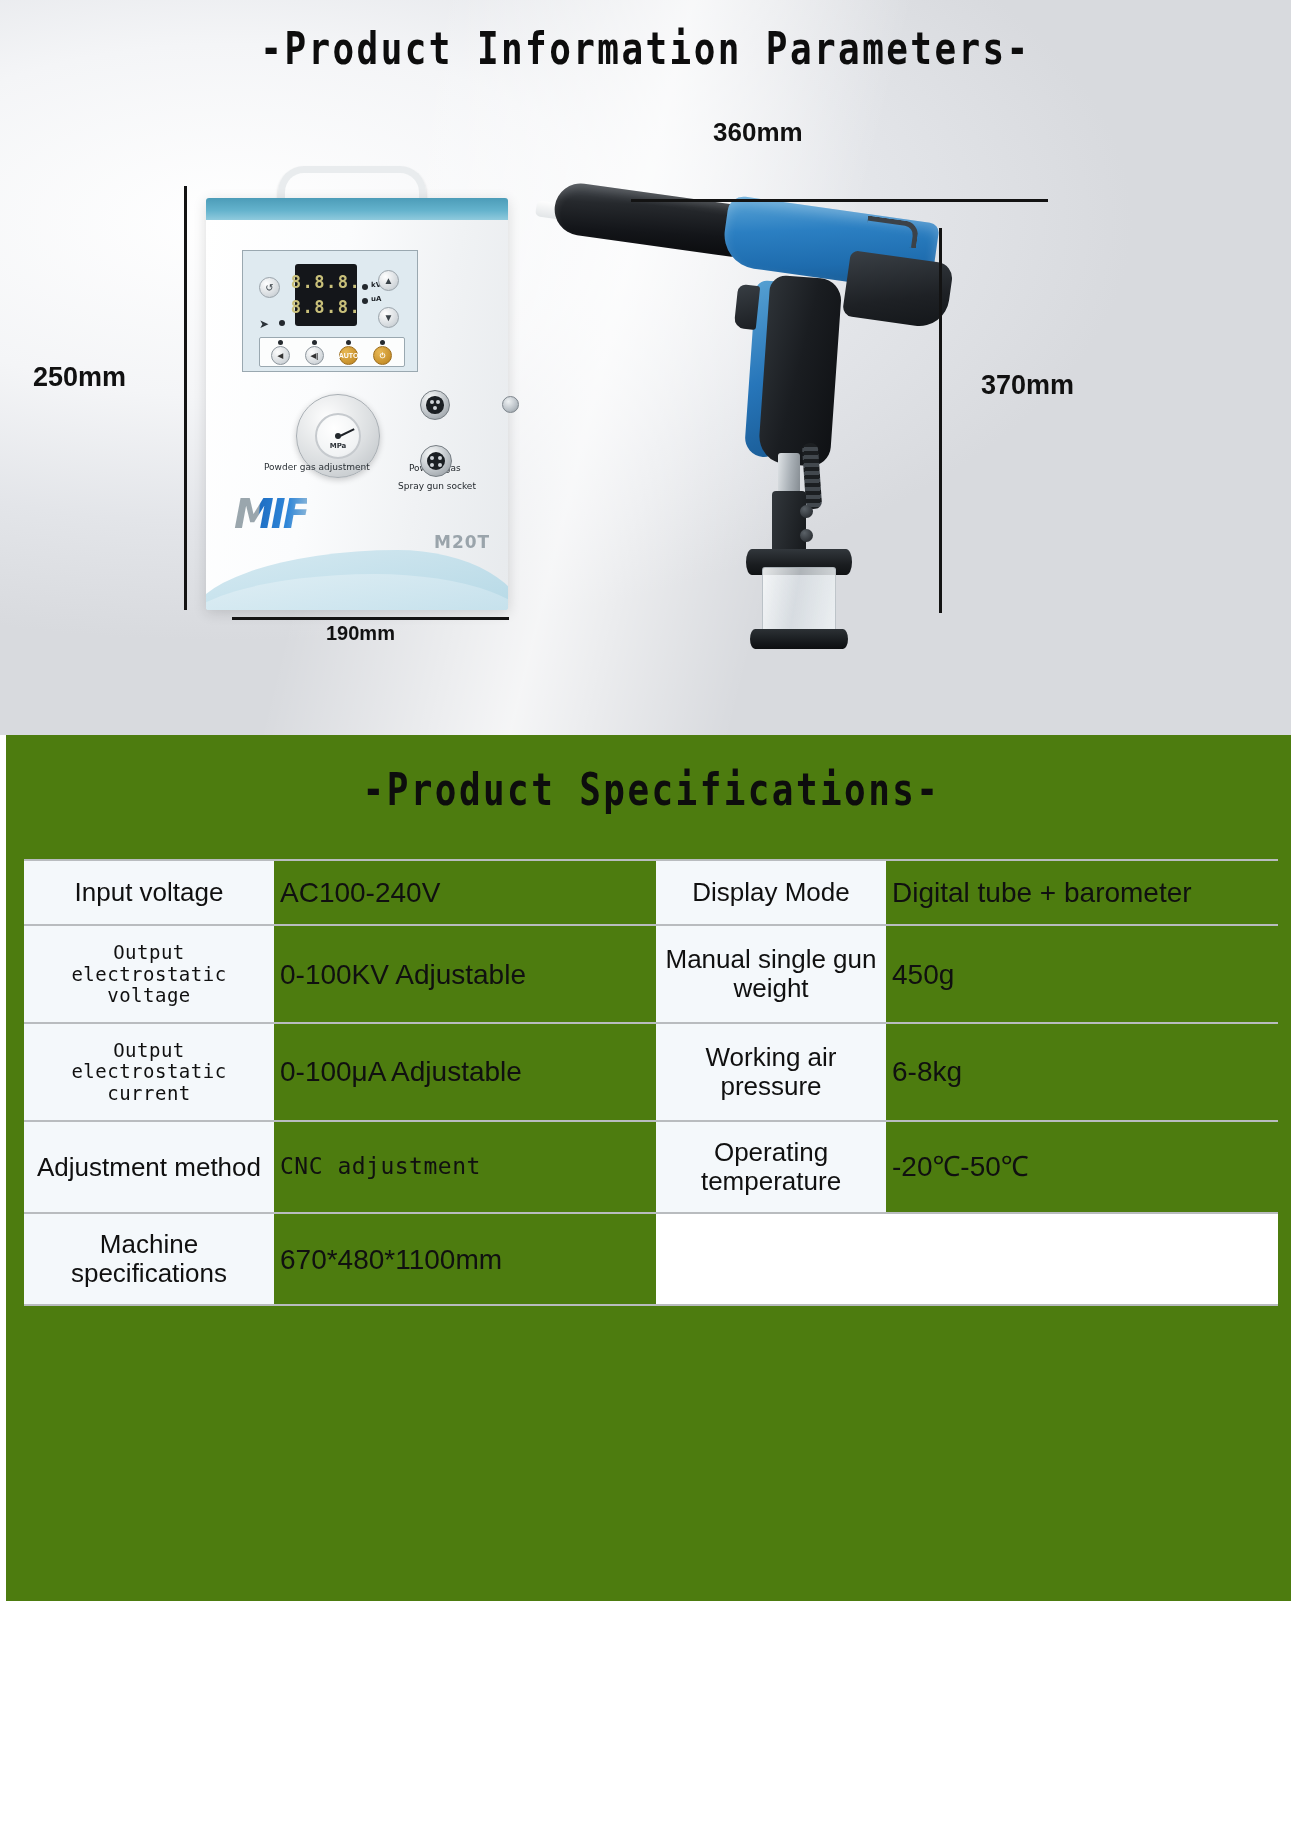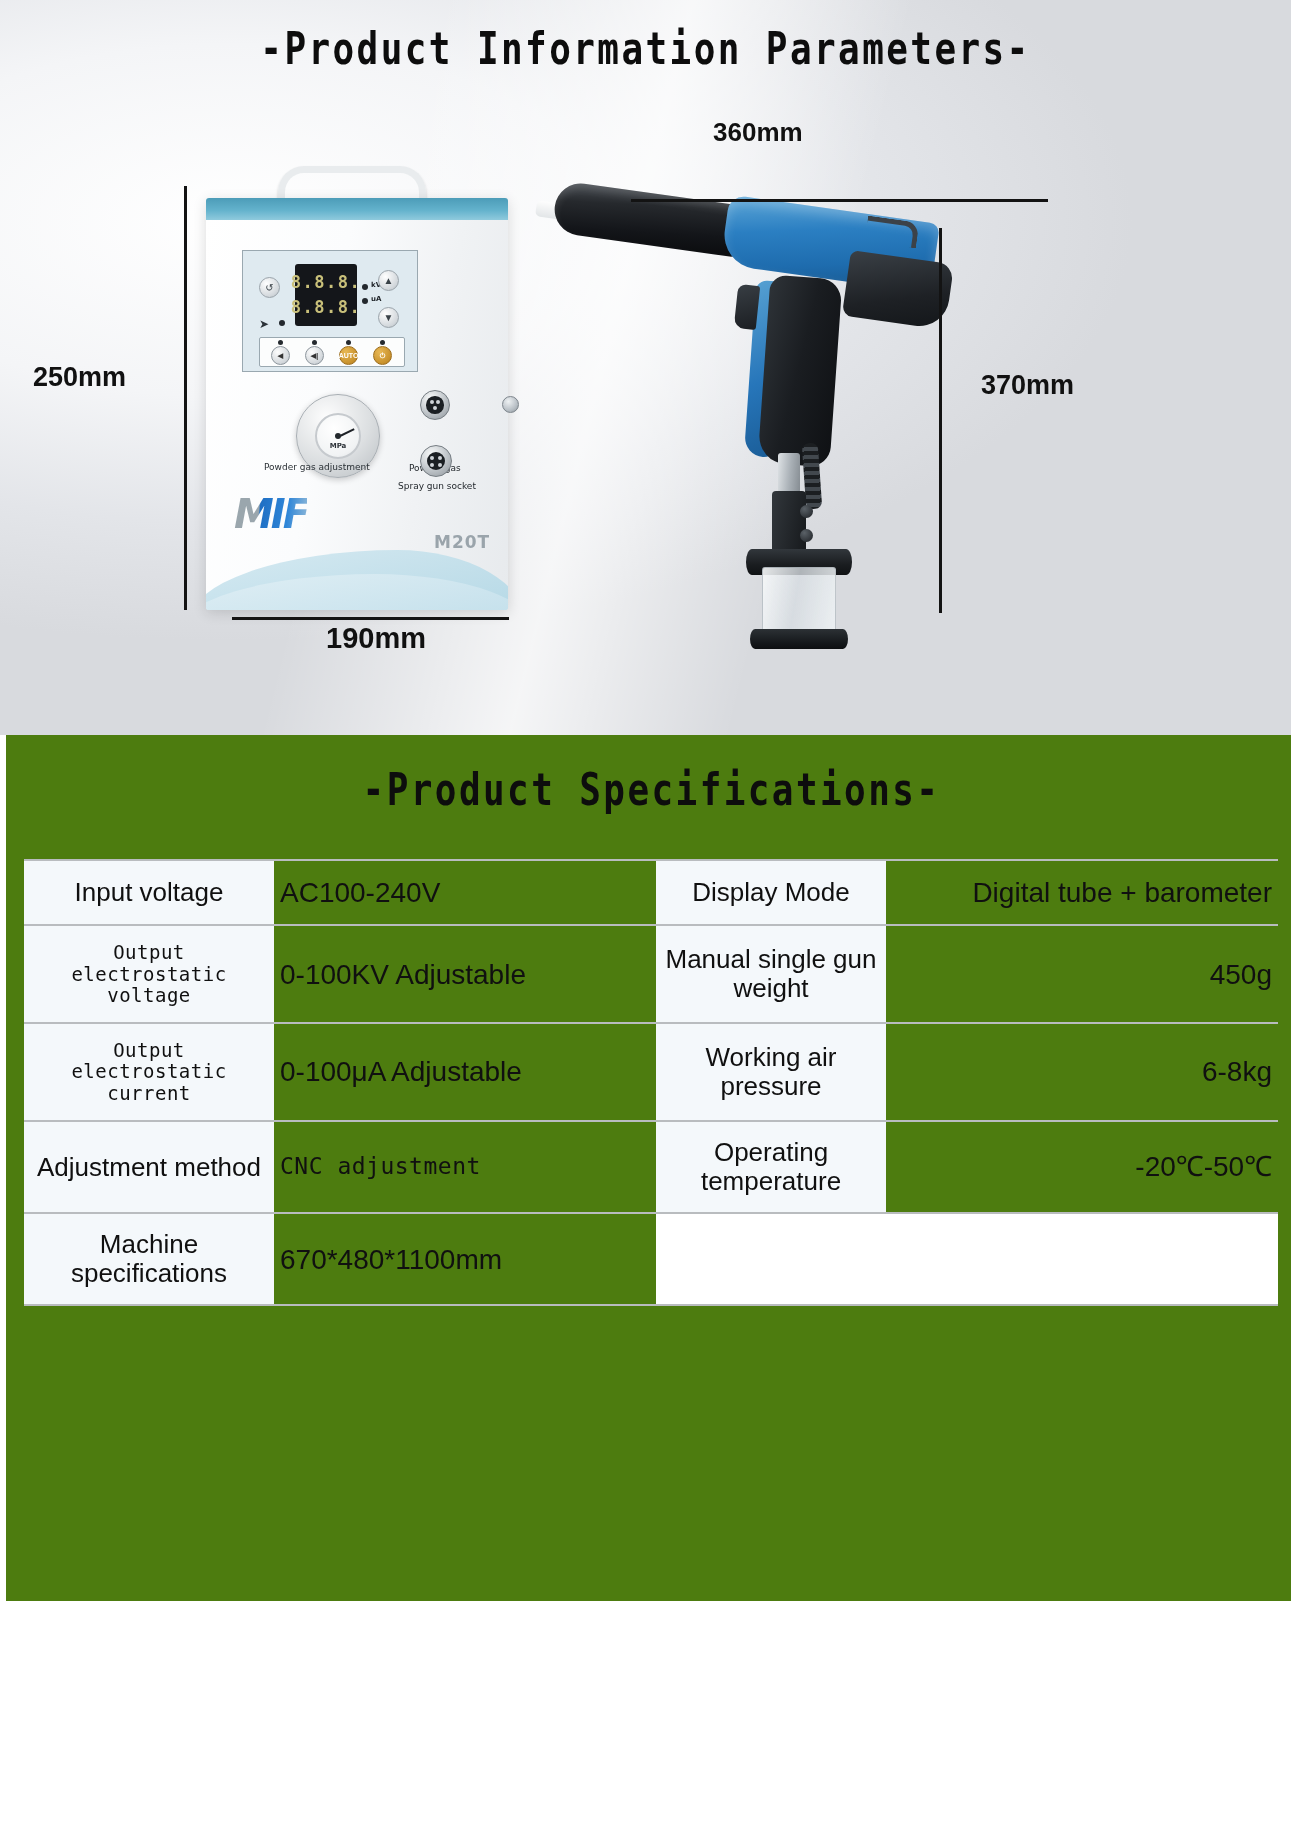--- a/index.html
+++ b/index.html
@@ -45,21 +45,21 @@
   
   .dim-label {
     position: absolute;
     font-family: Liberation Sans, sans-serif;
     font-weight: 700;
     color: #111;
     z-index: 7;
     white-space: nowrap;
   }
   .dim-250 { left: 33px;  top: 362px; font-size: 27px; }
-  .dim-190 { left: 326px; top: 622px; font-size: 29px; }
+  .dim-190 { left: 326px; top: 622px; font-size: 20px; }
   .dim-360 { left: 713px; top: 117px; font-size: 26px; }
   .dim-370 { left: 981px; top: 370px; font-size: 27px; }
 
   .dim-line { position: absolute; background: #131313; z-index: 6; }
   .dl-left   { left: 184px; top: 186px; width: 3px;  height: 424px; }
   .dl-bottom { left: 232px; top: 617px; width: 277px; height: 3px; }
   .dl-top360 { left: 631px; top: 199px; width: 417px; height: 3px; }
   .dl-right  { left: 939px; top: 228px; width: 3px;  height: 385px; }
 
   
@@ -414,21 +414,21 @@
   }
   .c-label2 {
     width: 230px;
     text-align: center;
     background: #f4f8fb;
     font-size: 26px;
     line-height: 1.12;
   }
   .c-value2 {
     width: 392px;
-    text-align: right;
+    text-align: left;
     padding-left: 20px;
     font-size: 28px;
     line-height: 1.12;
   }
   .mono {
     font-family: "DejaVu Sans Mono", monospace;
     font-size: 19px;
     letter-spacing: .5px;
     font-weight: 400;
   }

